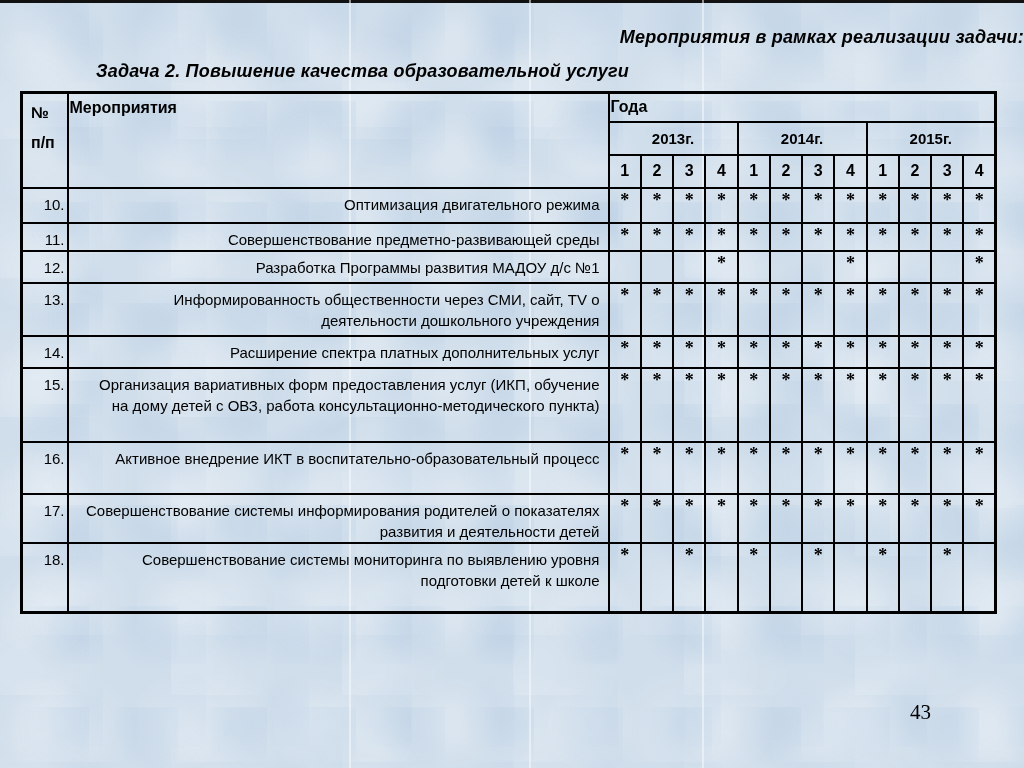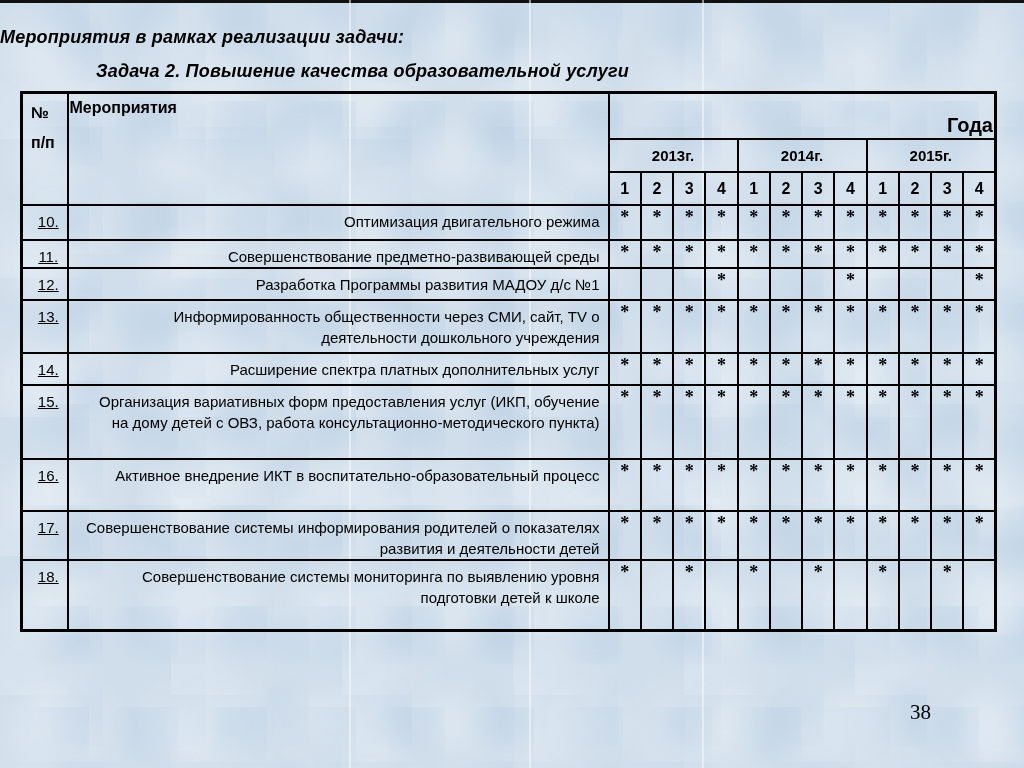--- a/index.html
+++ b/index.html
@@ -17,21 +17,21 @@
       radial-gradient(circle at 48% 76%, rgba(255,255,255,0.18) 0 12%, transparent 50%),
       radial-gradient(circle at 85% 62%, rgba(176,200,226,0.22) 0 9%, transparent 42%),
       radial-gradient(circle at 12% 82%, rgba(255,255,255,0.15) 0 10%, transparent 46%);
     background-size:137px 113px, 89px 101px, 151px 127px, 103px 83px, 171px 139px;
   }
   .top-edge{position:absolute;top:0;left:0;width:1024px;height:3px;background:#111;}
   .seam{position:absolute;top:0;width:2px;height:768px;background:rgba(245,249,252,0.55);}
   .seam.s1{left:349px;} .seam.s2{left:529px;} .seam.s3{left:702px;}
 
   .title1{
-    position:absolute;top:27px;left:0;width:1024px;text-align:left;
+    position:absolute;top:27px;left:0;width:1024px;text-align:right;
     font-style:italic;font-weight:bold;font-size:18px;letter-spacing:0.2px;
   }
   .title2{
     position:absolute;top:61px;left:96px;
     font-style:italic;font-weight:bold;font-size:18px;letter-spacing:0.2px;text-align:right;
   }
 
   .table-wrap{position:absolute;left:20px;top:91px;}
   table.plan{
     border-collapse:collapse;table-layout:fixed;width:977px;
@@ -39,25 +39,25 @@
     font-size:15px;
   }
   table.plan th, table.plan td{border:2px solid #000;overflow:hidden;}
 
   col.c-num{width:46px;}
   col.c-act{width:541px;}
 
   thead th{font-weight:bold;font-size:15px;}
   th.h-num{vertical-align:top;text-align:left;padding:4px 2px 0 8px;line-height:30px;font-size:16px;}
   th.h-act{vertical-align:top;text-align:left;padding-top:5px;font-size:16px;}
-  th.h-years{vertical-align:top;text-align:right;padding-top:20px;font-size:20px;}
+  th.h-years{vertical-align:top;text-align:left;padding-top:4px;font-size:16px;}
   th.h-year{text-align:center;vertical-align:middle;font-size:15px;}
   th.h-q{text-align:center;vertical-align:middle;font-size:16px;}
 
-  td.b-num{vertical-align:top;text-align:center;padding:6px 2px 0 9px;line-height:20px;text-decoration:underline;}
+  td.b-num{vertical-align:top;text-align:right;padding:6px 2px 0 9px;line-height:20px;}
   td.b-act{vertical-align:top;text-align:right;padding:5px 8px 0 12px;line-height:21px;}
   td.b-q{
     vertical-align:top;text-align:center;padding-top:3px;
     font-family:"Liberation Serif",serif;font-weight:bold;
     font-size:18px;line-height:17px;
   }
 
   .pagenum{
     position:absolute;top:700px;left:910px;
     font-family:"Liberation Serif",serif;font-size:21px;
@@ -261,14 +261,14 @@
           <td class="b-q"></td>
           <td class="b-q">*</td>
           <td class="b-q"></td>
           <td class="b-q">*</td>
           <td class="b-q"></td>
         </tr>
       </tbody>
     </table>
   </div>
 
-  <div class="pagenum">38</div>
+  <div class="pagenum">43</div>
 </div>
 
 </body></html>

